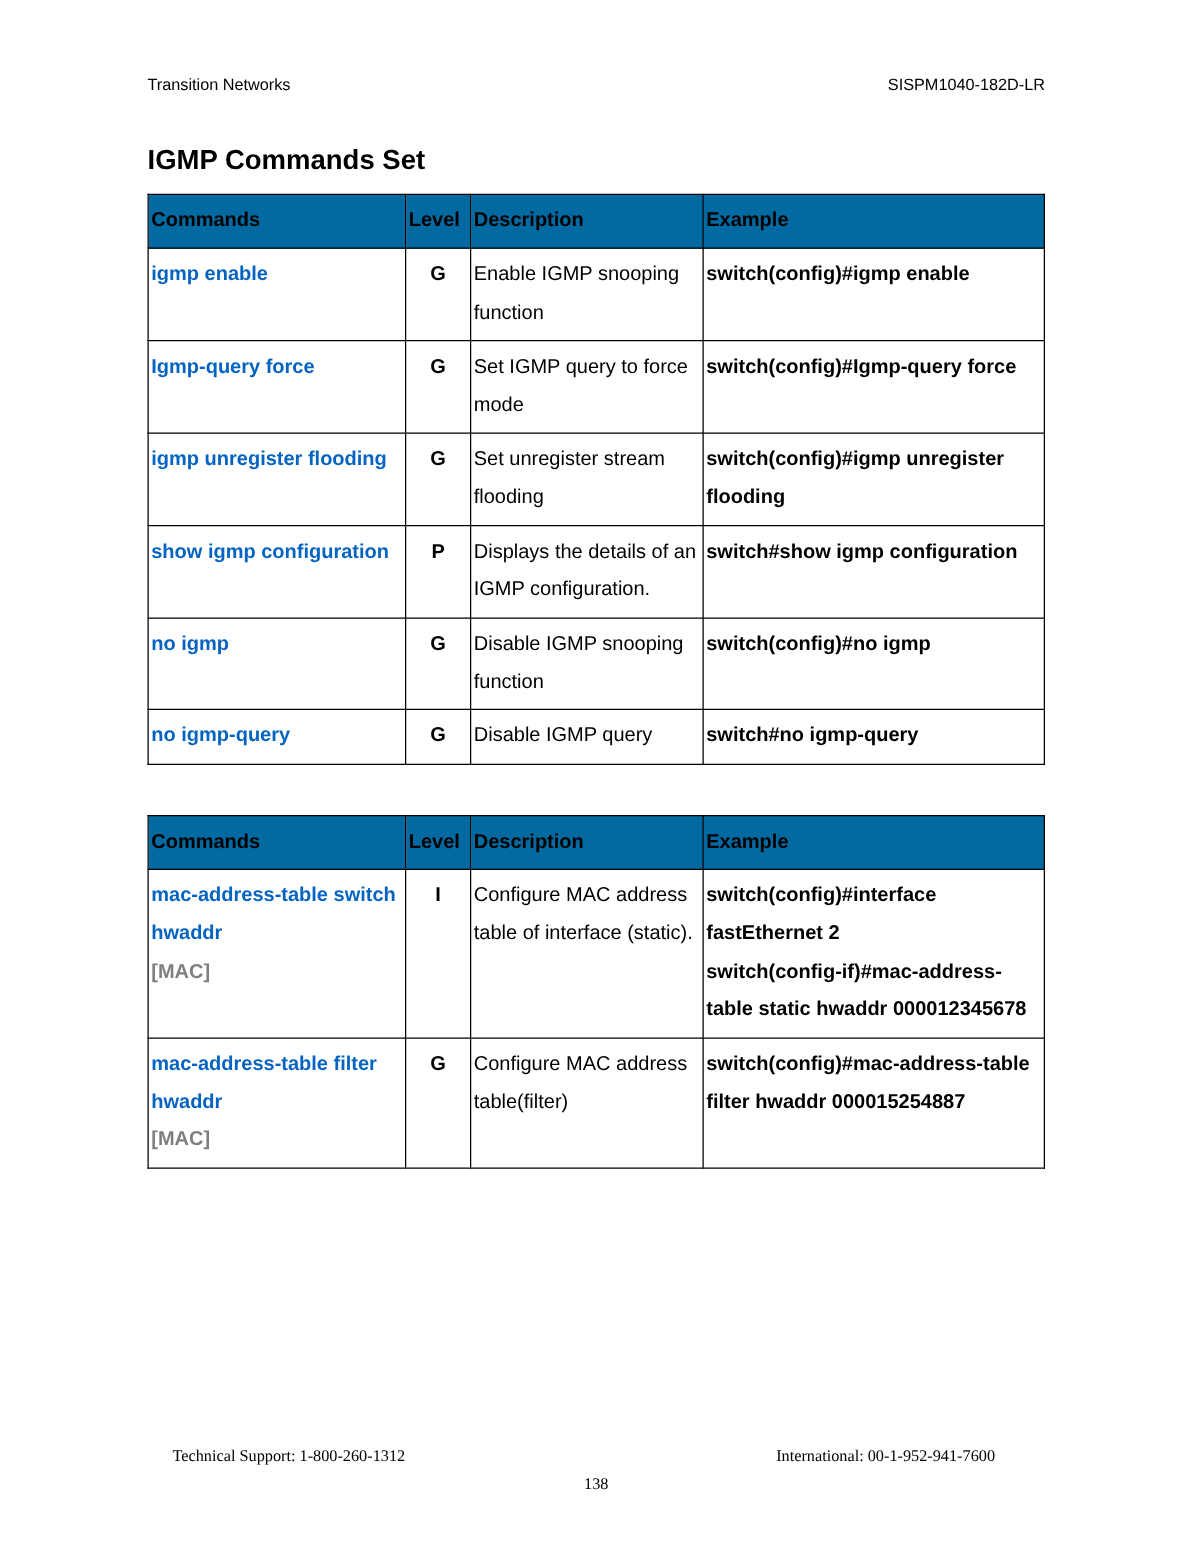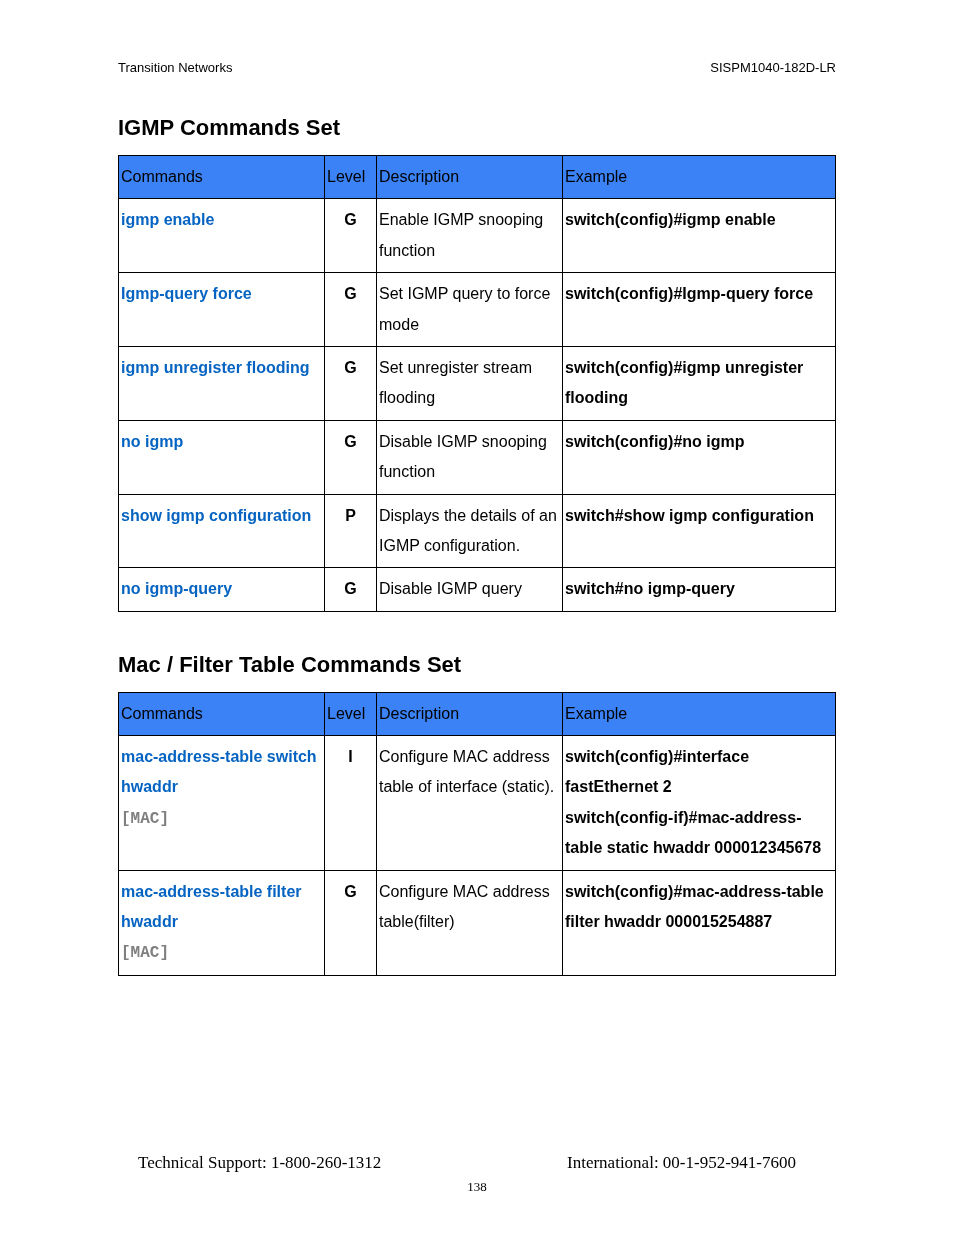--- a/index.html
+++ b/index.html
@@ -41,43 +41,42 @@
   table.cmd col.c4 { width: auto; }
   table.cmd th, table.cmd td {
     border: 1px solid #000;
     padding: 6px 2px;
     vertical-align: top;
     text-align: left;
     line-height: 1.9;
     word-wrap: break-word;
   }
   table.cmd th {
-    background: #3b82f6;
-    font-weight: normal;
+    background: #0369a1;
+    font-weight: bold;
   }
   table.cmd td.level {
     text-align: center;
     font-weight: bold;
   }
   .cmd-name {
     color: #0563c1;
     font-weight: bold;
   }
   .param {
     color: #7f7f7f;
     font-weight: bold;
-    font-family: Liberation Mono, monospace;
   }
   .ex-prompt { font-weight: bold; }
   .ex-bold { font-weight: bold; }
   .ftr {
     display: flex;
     justify-content: space-between;
     font-family: "Times New Roman", Times, serif;
-    font-size: 17px;
+    font-size: 13px;
     position: absolute;
     left: 138px;
     right: 158px;
     bottom: 62px;
   }
   .pagenum {
     position: absolute;
     bottom: 40px;
     width: 100%;
     left: 0;
@@ -126,40 +125,39 @@
             <td>Set IGMP query to force mode</td>
             <td><span class="ex-prompt">switch(config)#</span><span class="ex-bold">Igmp-query force</span></td>
           </tr>
           <tr>
             <td><span class="cmd-name">igmp unregister flooding</span></td>
             <td class="level">G</td>
             <td>Set unregister stream flooding</td>
             <td><span class="ex-prompt">switch(config)#</span><span class="ex-bold">igmp unregister flooding</span></td>
           </tr>
           <tr>
+            <td><span class="cmd-name">show igmp configuration</span></td>
+            <td class="level">P</td>
+            <td>Displays the details of an IGMP configuration.</td>
+            <td><span class="ex-prompt">switch#</span><span class="ex-bold">show igmp configuration</span></td>
+          </tr>
+          <tr>
             <td><span class="cmd-name">no igmp</span></td>
             <td class="level">G</td>
             <td>Disable IGMP snooping function</td>
             <td><span class="ex-prompt">switch(config)#</span><span class="ex-bold">no igmp</span></td>
-          </tr>
-          <tr>
-            <td><span class="cmd-name">show igmp configuration</span></td>
-            <td class="level">P</td>
-            <td>Displays the details of an IGMP configuration.</td>
-            <td><span class="ex-prompt">switch#</span><span class="ex-bold">show igmp configuration</span></td>
           </tr>
           <tr>
             <td><span class="cmd-name">no igmp-query</span></td>
             <td class="level">G</td>
             <td>Disable IGMP query</td>
             <td><span class="ex-prompt">switch#</span><span class="ex-bold">no igmp-query</span></td>
           </tr>
         </tbody>
       </table>
-      <h2 class="section">Mac / Filter Table Commands Set</h2>
       <table class="cmd">
         <colgroup>
           <col class="c1">
           <col class="c2">
           <col class="c3">
           <col class="c4">
         </colgroup>
         <thead>
           <tr>
             <th>Commands</th>

